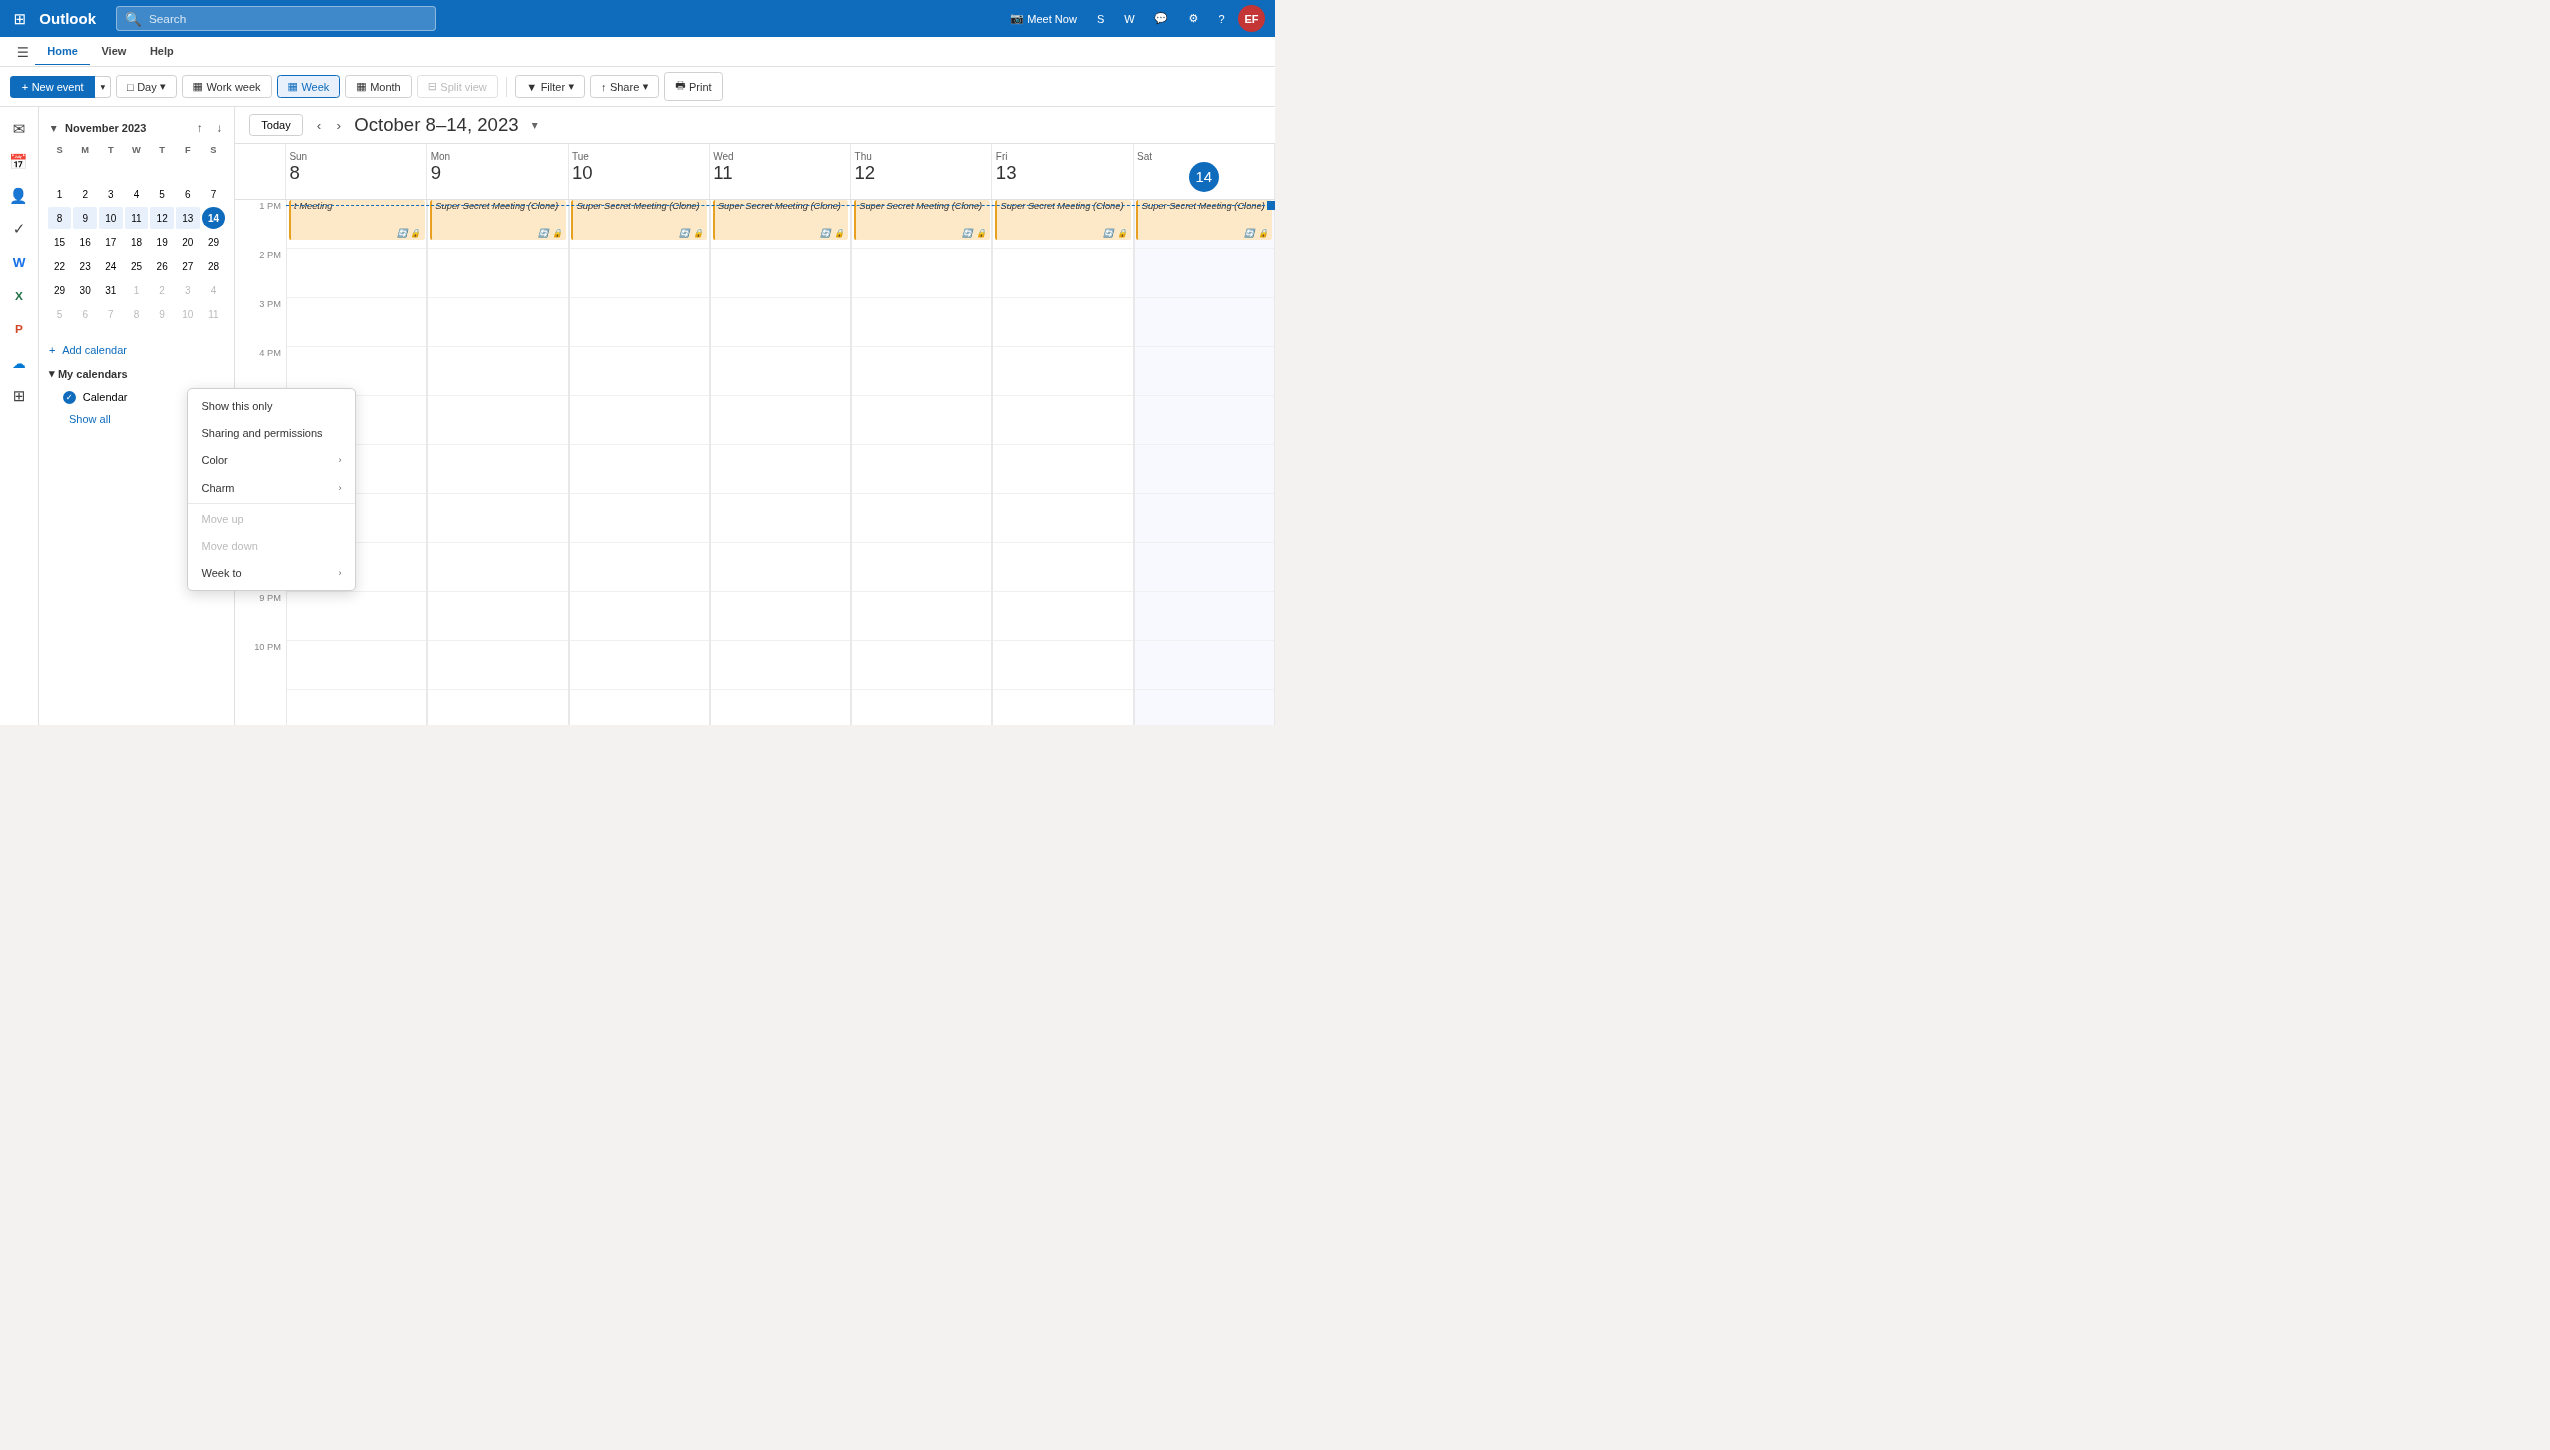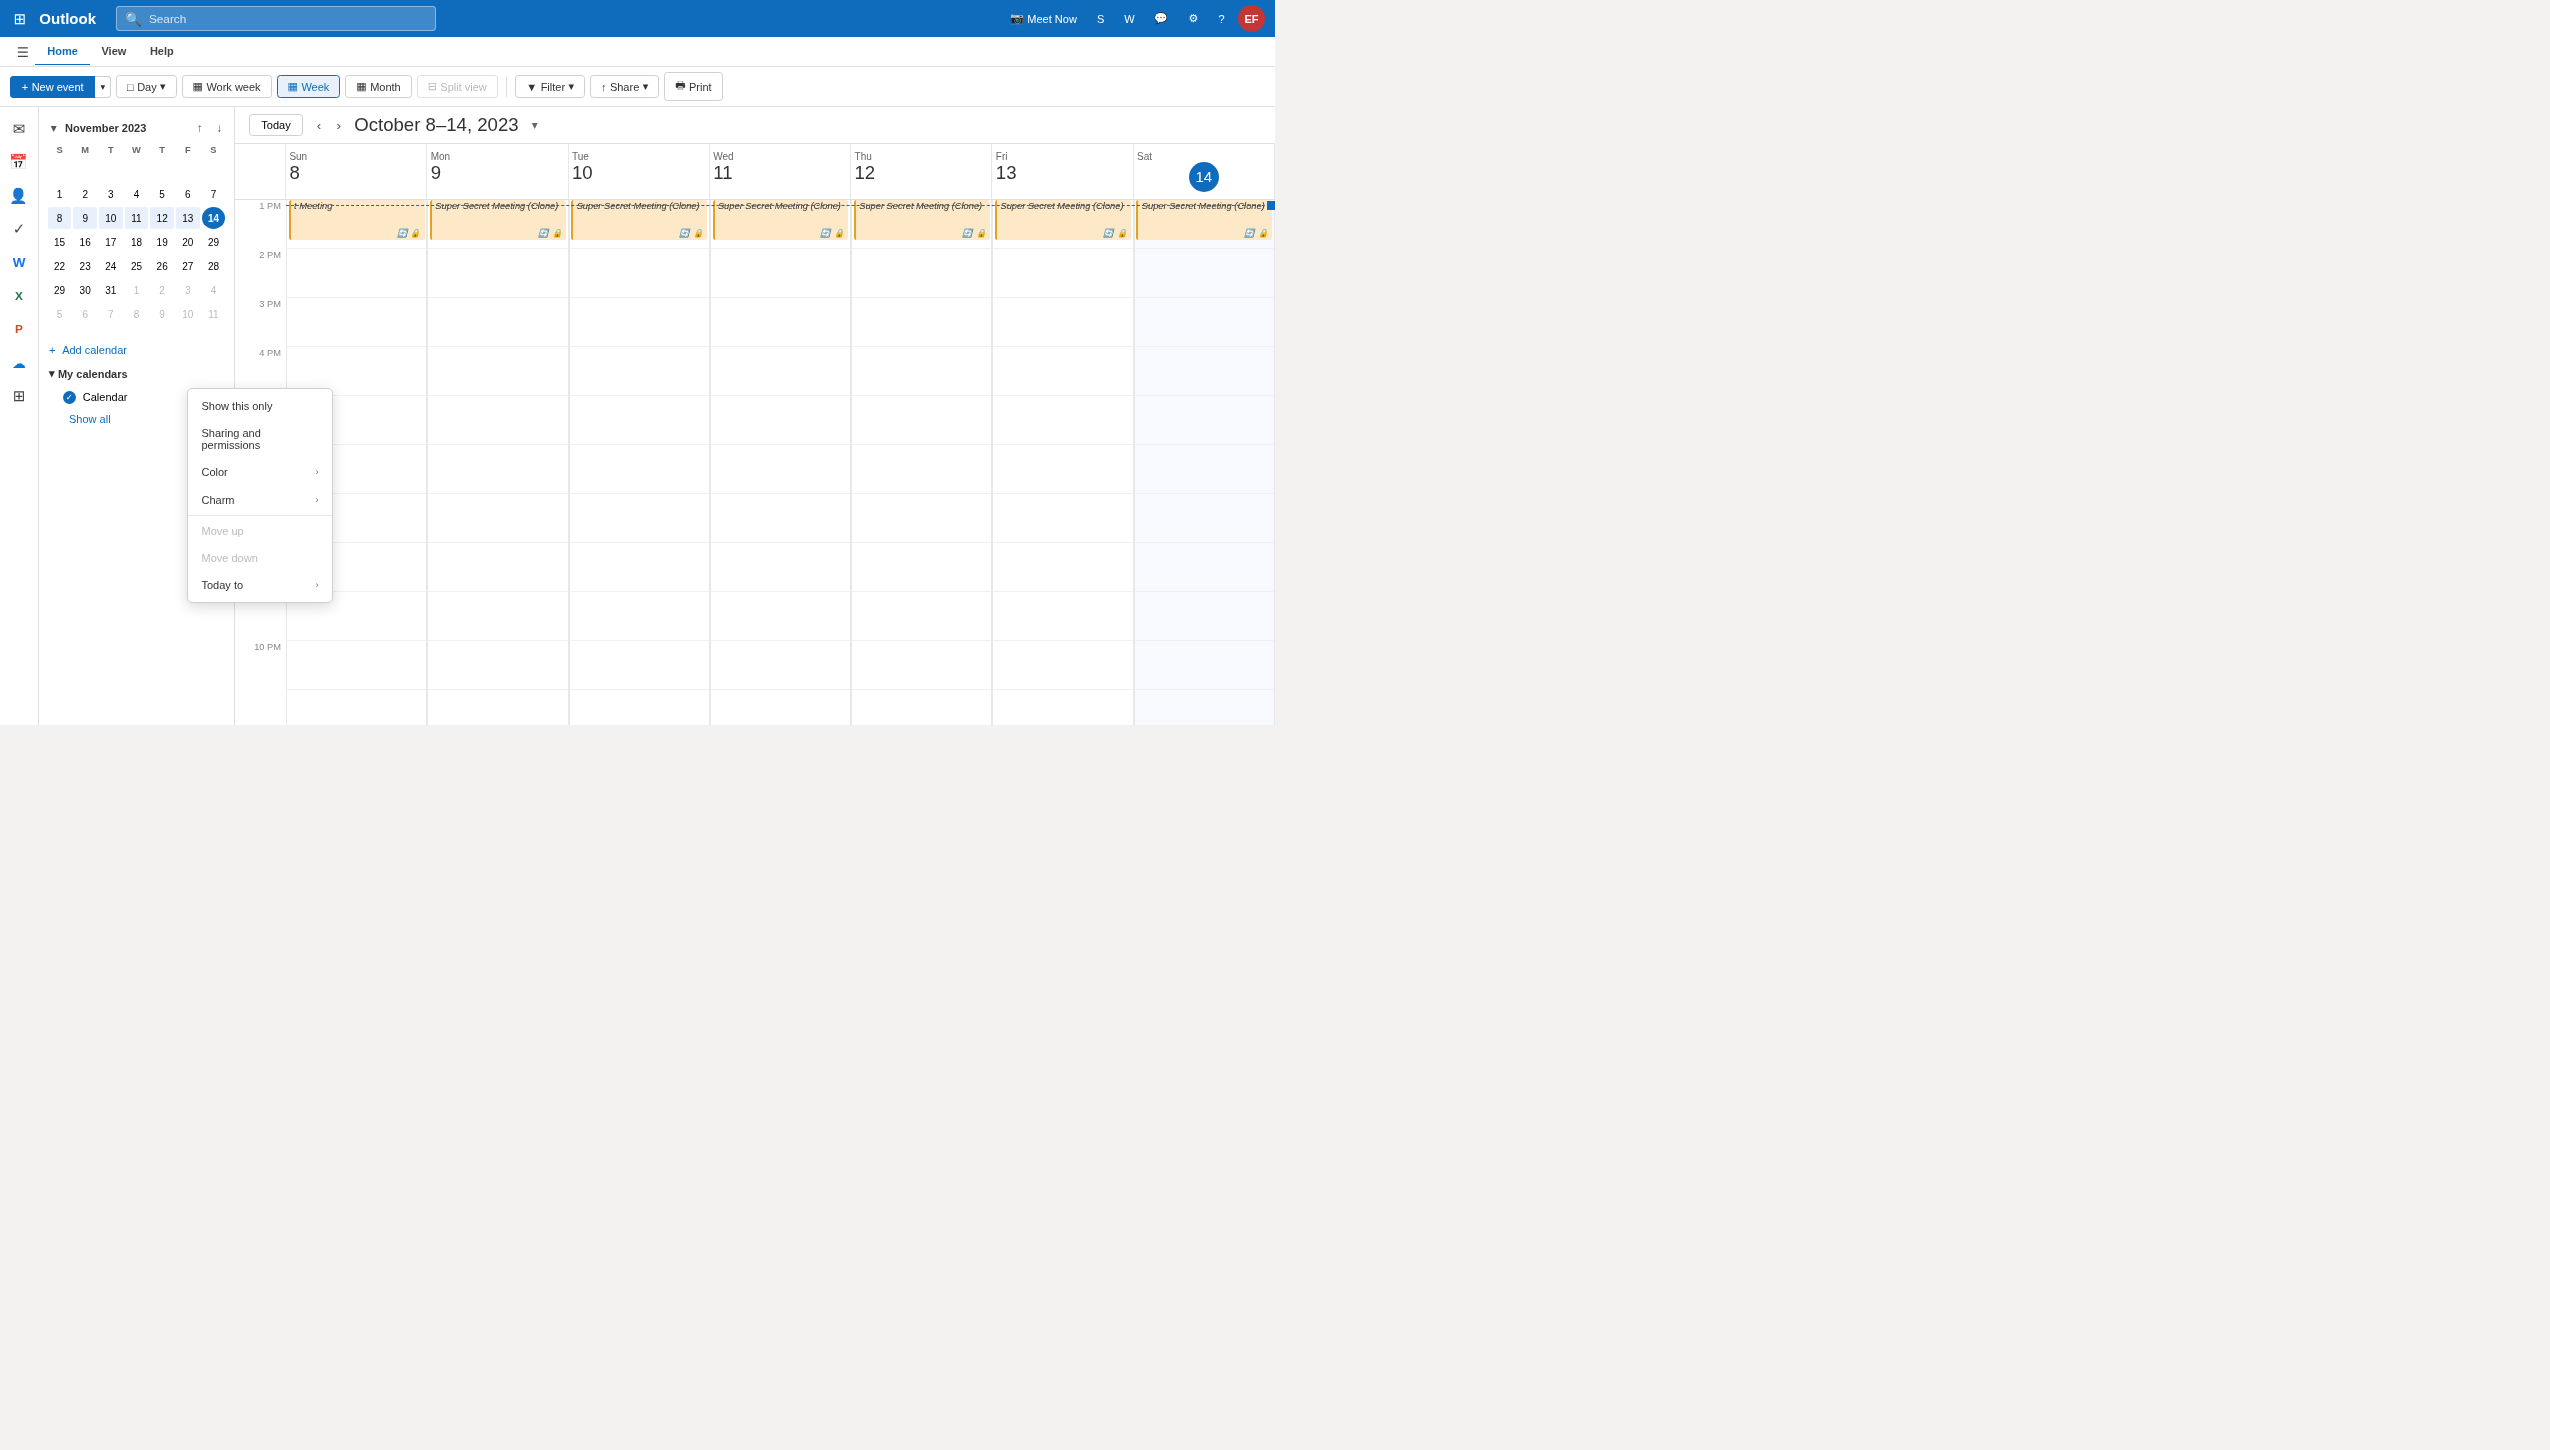--- a/index.html
+++ b/index.html
@@ -318,21 +318,21 @@
 
     
     .context-menu {
       position: absolute;
       left: 187px;
       top: 388px;
       background: white;
       border: 0.8px solid #d0d0d0;
       border-radius: 5px;
       box-shadow: 0 3.4px 13.5px rgba(0,0,0,0.15);
-      width: 146px;
+      width: 169px;
       z-index: 100;
       padding: 3.4px 0;
     }
     .ctx-item {
       display: flex; align-items: center;
       padding: 7.6px 13.5px;
       font-size: 11px; color: #333;
       cursor: pointer;
       gap: 6.7px;
       justify-content: space-between;
@@ -779,17 +779,17 @@
     <span class="ctx-chevron">›</span>
   </div>
   <div class="ctx-divider"></div>
   <div class="ctx-item disabled">
     <span>Move up</span>
   </div>
   <div class="ctx-item disabled">
     <span>Move down</span>
   </div>
   <div class="ctx-item">
-    <span>Today to</span>
+    <span>Week to</span>
     <span class="ctx-chevron">›</span>
   </div>
 </div>
 
 
 </body></html>

